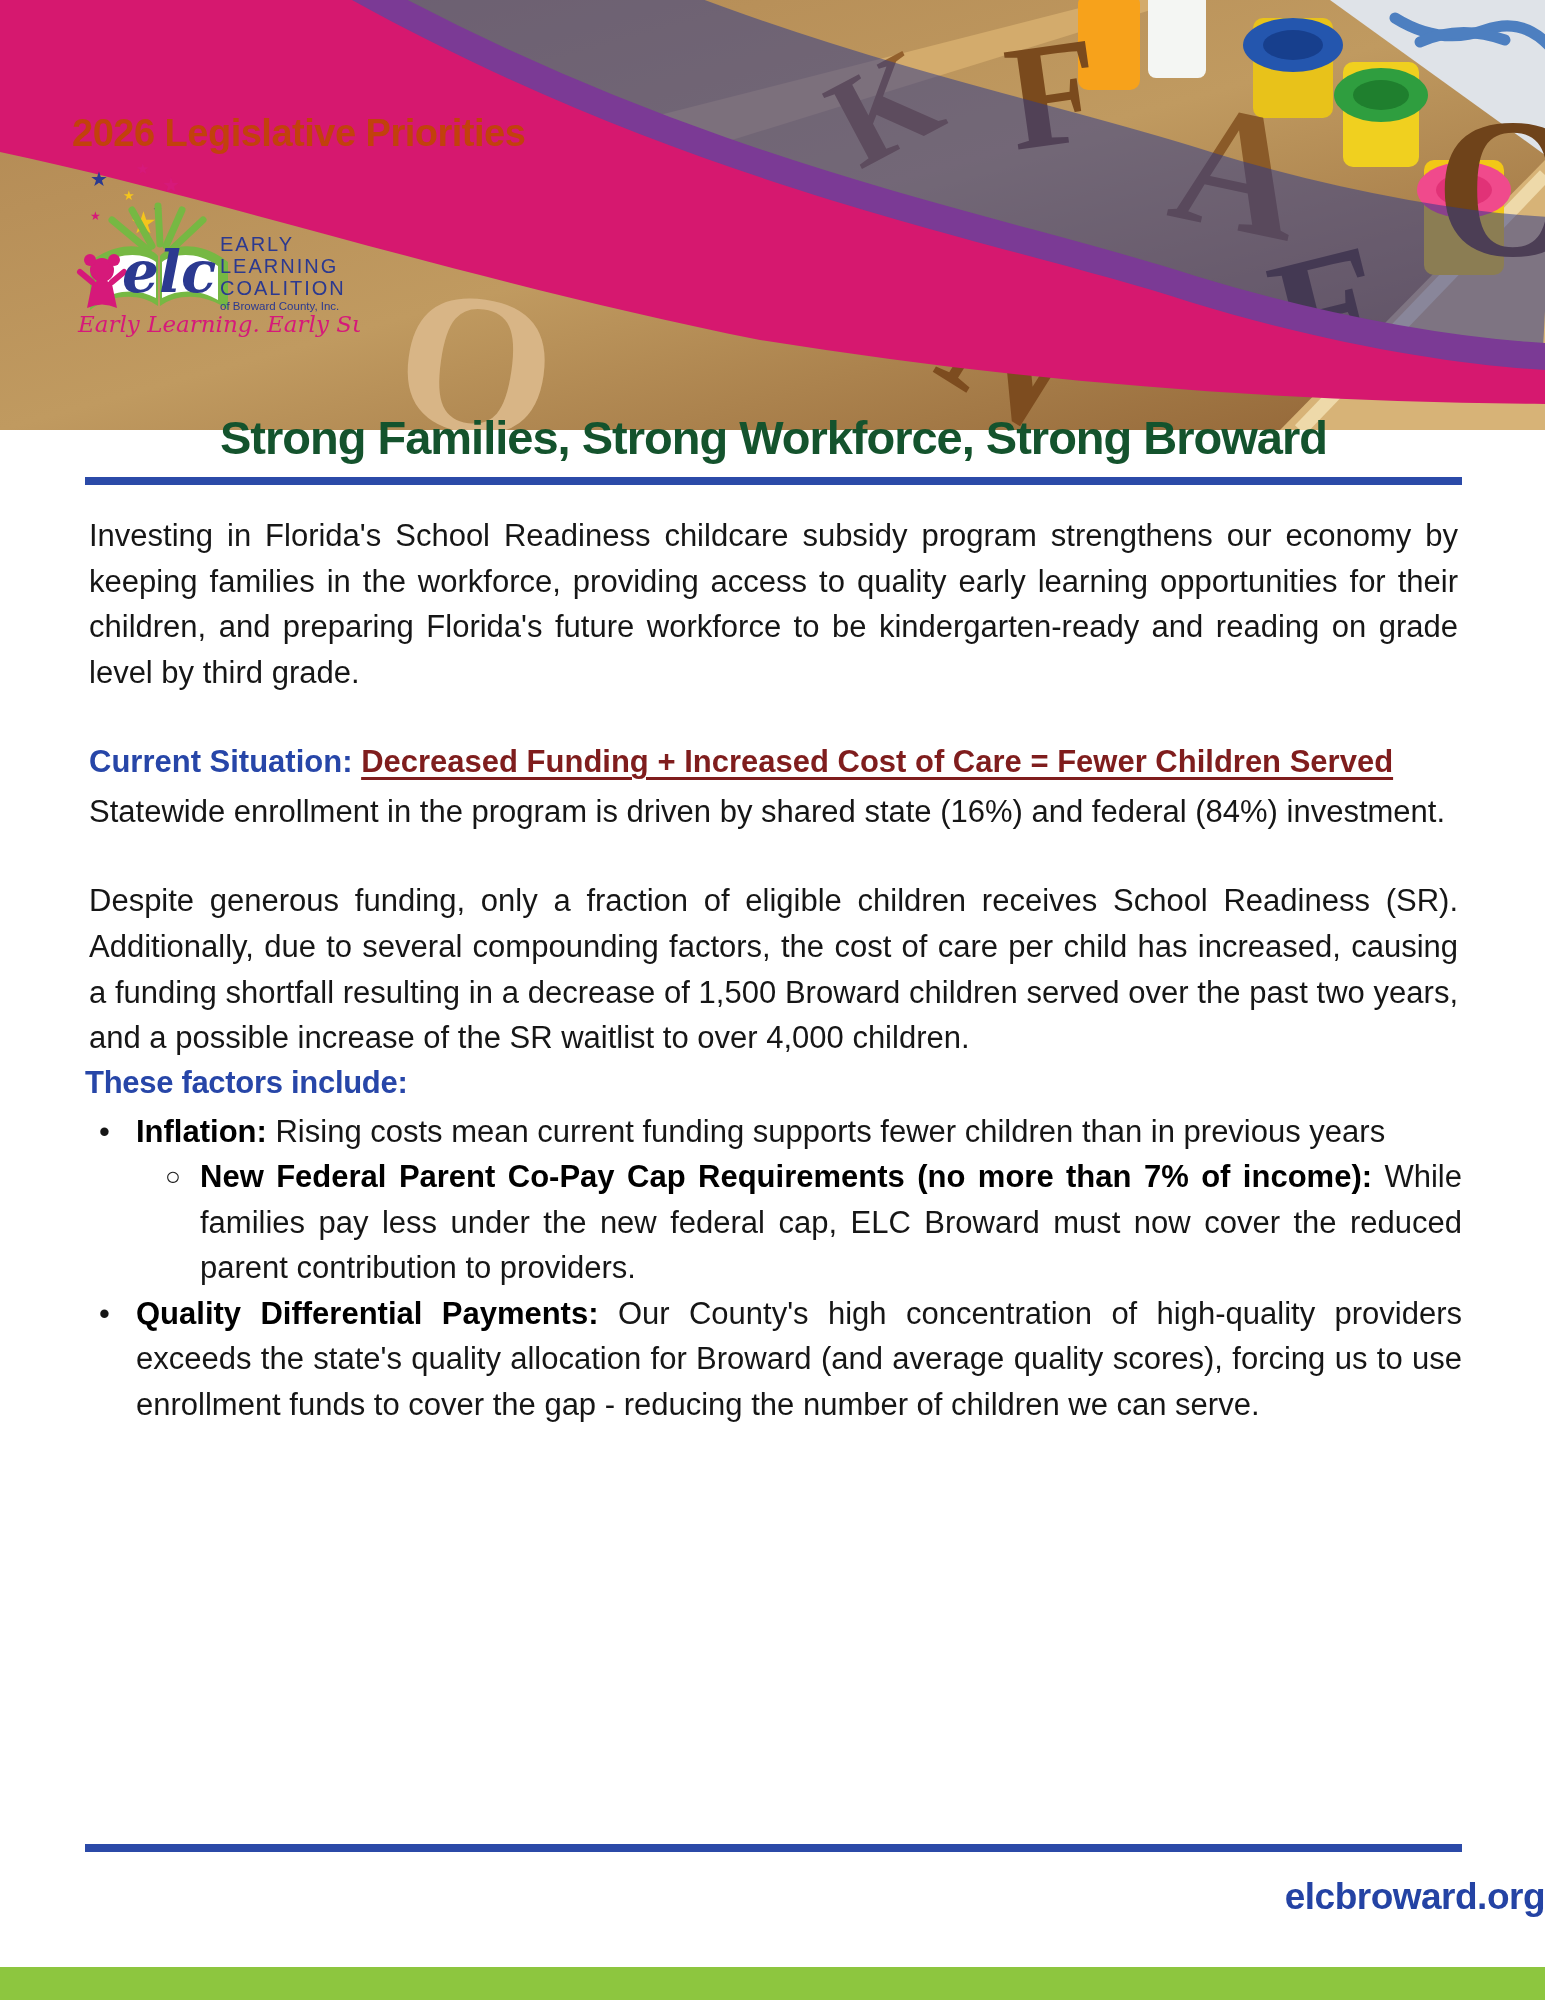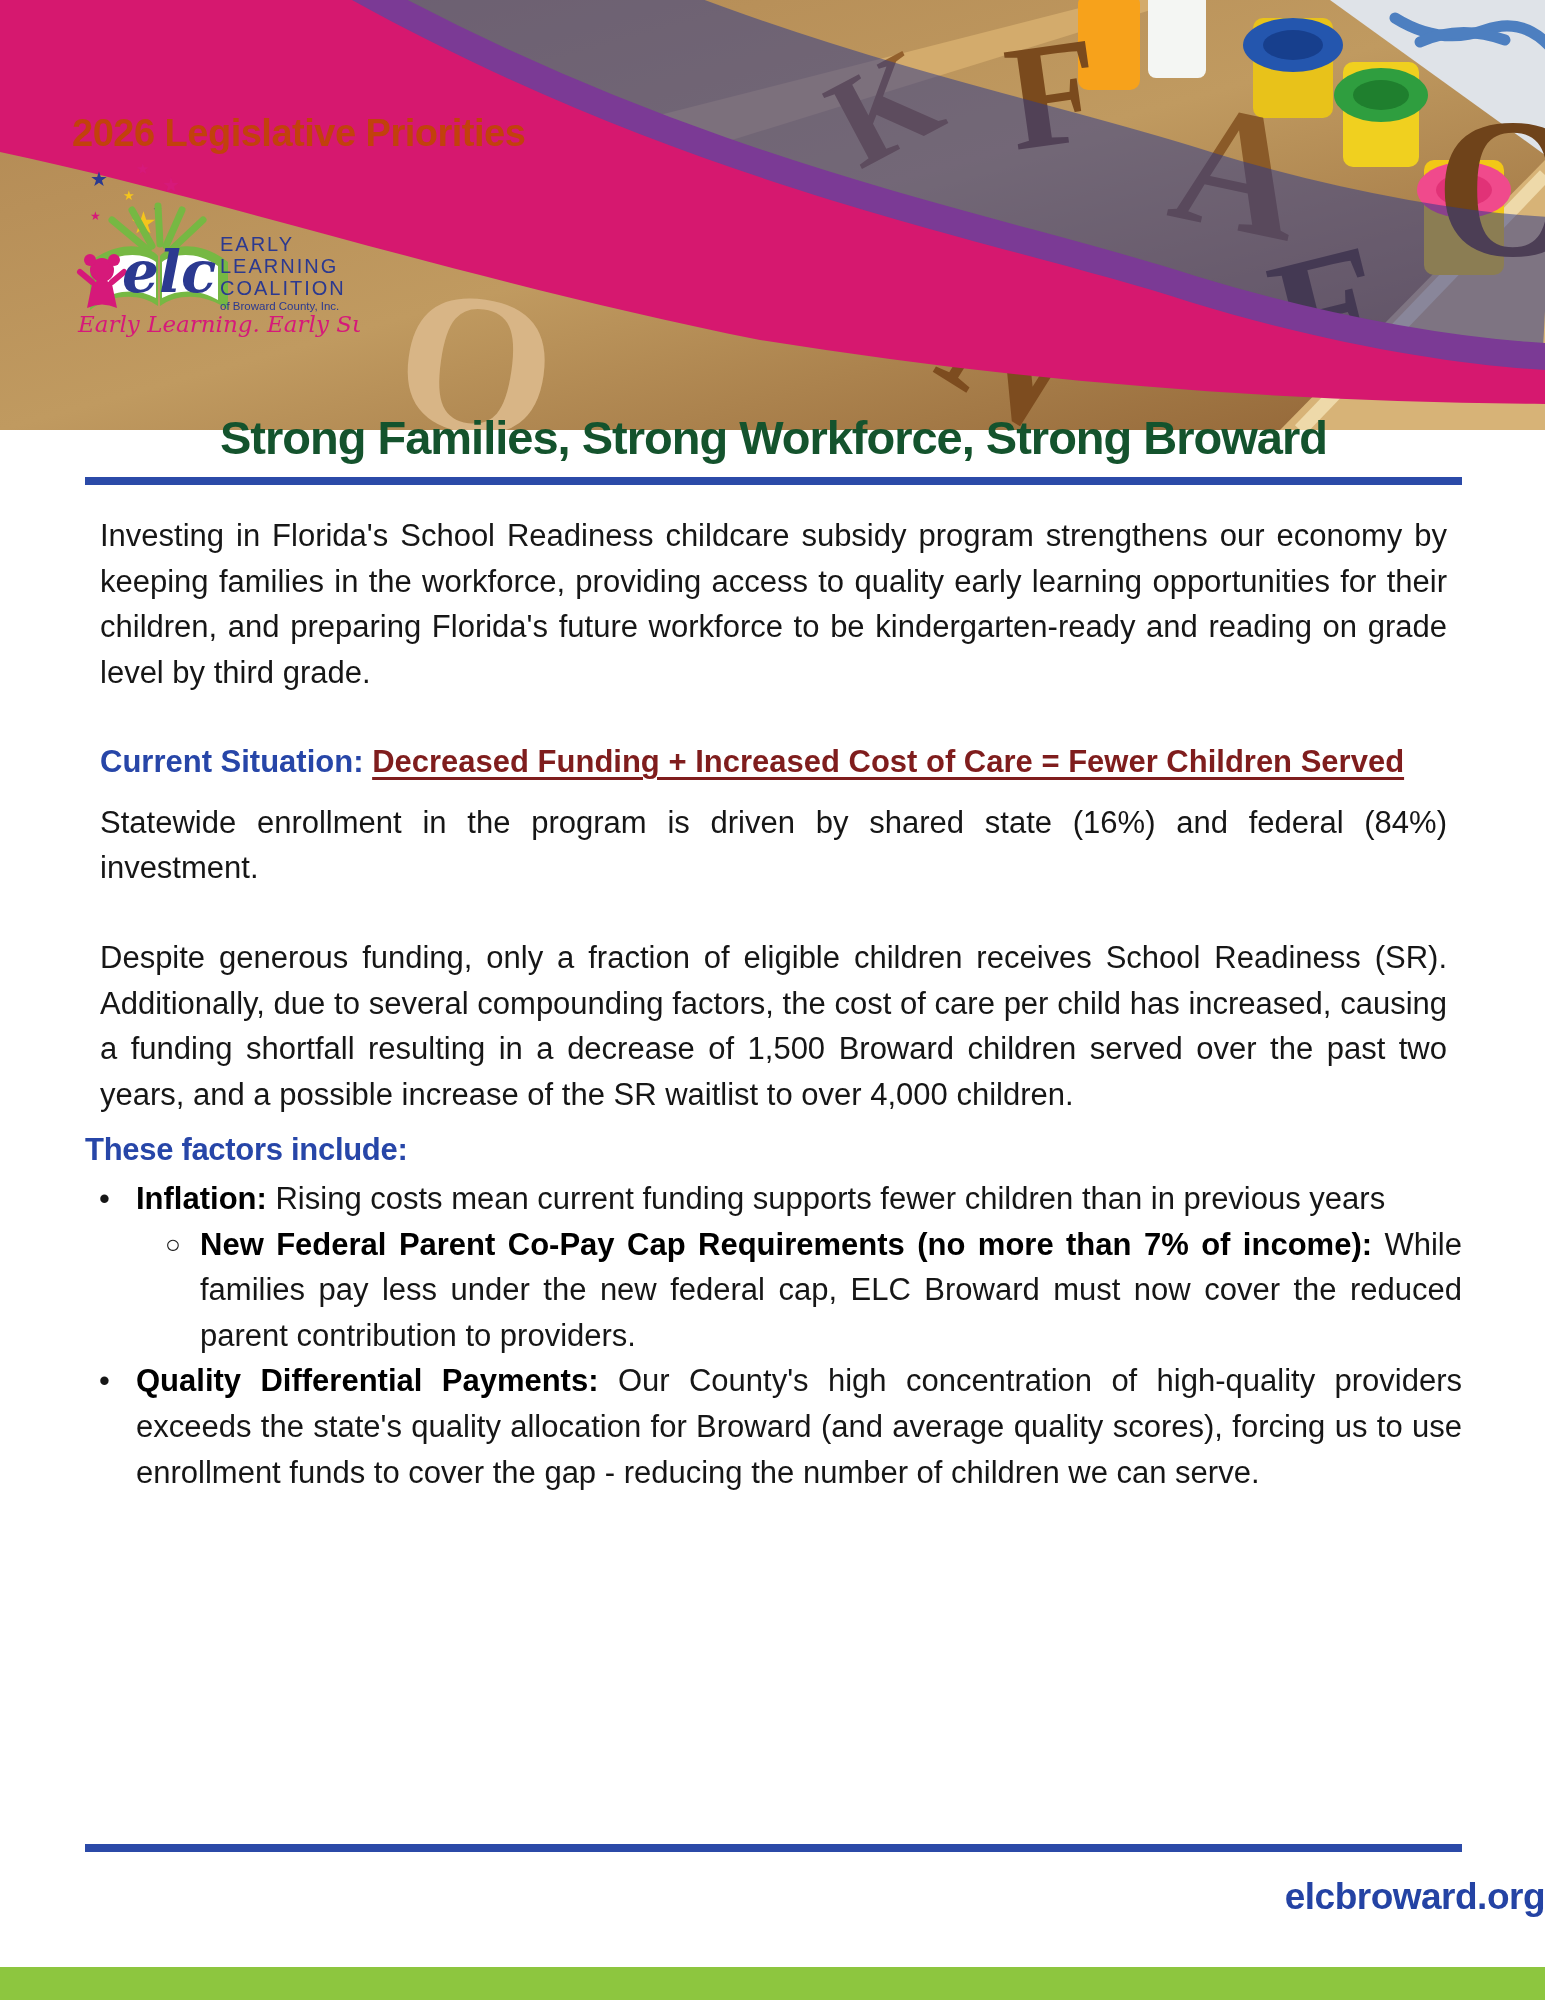--- a/index.html
+++ b/index.html
@@ -16,21 +16,21 @@
     font-size:38px;font-weight:bold;color:#c2410c;letter-spacing:-0.5px;
   }
   .logo-wrap{position:absolute;left:70px;top:158px;width:290px;height:180px;}
   
   .content{position:absolute;top:404px;left:85px;width:1377px;}
   h1.title{
     margin:6px 0 12px 0;text-align:center;
     font-size:47px;font-weight:bold;color:#14532d;letter-spacing:-1px;
   }
   .title-rule{height:8px;background:#2b4aa8;margin:0 0 28px 0;}
-  .para{margin:15px;font-size:31px;line-height:1.47;text-align:justify;}
+  .para{margin:4px;font-size:31px;line-height:1.47;text-align:justify;}
   .gap{margin-top:44px;}
   .gap-lg{margin-top:58px;}
   .blue-bold{color:#2746a8;font-weight:bold;}
   .red-bold{color:#7f1d1d;font-weight:bold;text-decoration:underline;text-decoration-thickness:3px;text-underline-offset:5px;}
   .blue-head{margin:0;font-size:31px;font-weight:bold;color:#2746a8;letter-spacing:-0.3px;}
   
   .bullets{margin-top:8px;}
   .bullet-row{display:flex;align-items:flex-start;}
   .bullet-row .marker{flex:0 0 37px;padding-left:14px;font-size:31px;line-height:1.47;}
   .bullet-row .btext{flex:1;font-size:31px;line-height:1.47;text-align:justify;}

